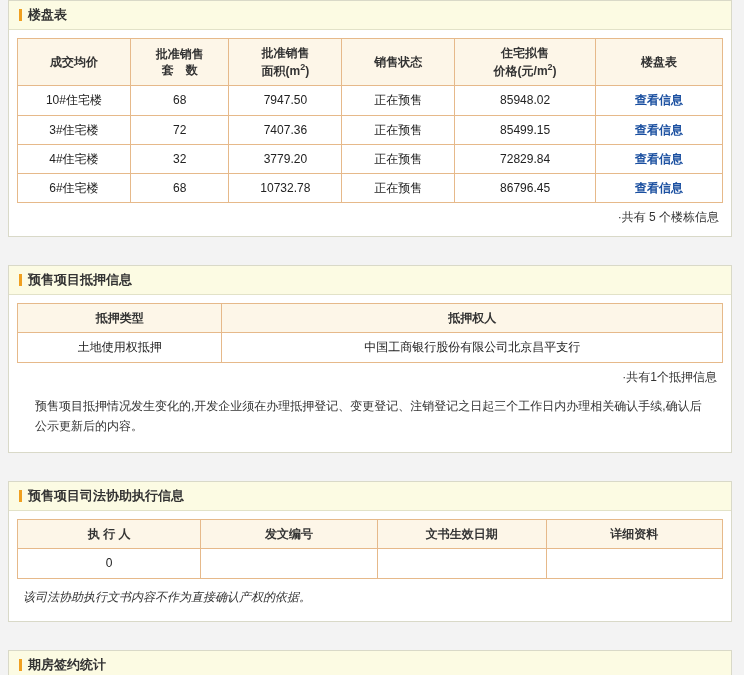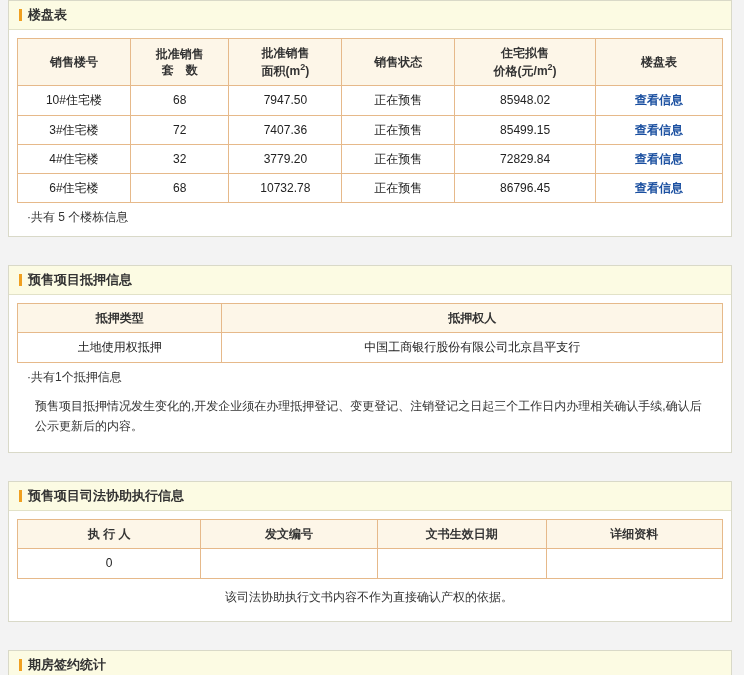--- a/index.html
+++ b/index.html
@@ -45,32 +45,34 @@
     background:#fdf6e8;
     font-weight:bold;
     color:#333;
   }
   table.grid td{background:#fff;color:#222;}
   .link{color:#1a4fa0;font-weight:bold;text-decoration:none;cursor:pointer;}
   .note{
     font-size:12px;
     color:#333;
     padding:6px 4px 4px 10px;
+    text-align:right;
   }
   .note-right{padding-right:6px;}
   .para{
     font-size:12px;
     color:#333;
     line-height:1.7;
     padding:6px 18px 10px 18px;
     text-align:left;
   }
   .para-left{
-    text-align:center;
+    text-align:left;
     padding:8px 8px 8px 6px;
+    font-style:italic;
   }
   .sup{font-size:9px;vertical-align:super;}
   .hl-box{
     position:absolute;
     border:2px solid #e8272c;
     pointer-events:none;
   }
   
   .t-lou col.c0{width:16%}
   .t-lou col.c1{width:14%}
@@ -107,21 +109,21 @@
         <colgroup>
             <col class="c0">
             <col class="c1">
             <col class="c2">
             <col class="c3">
             <col class="c4">
             <col class="c5">
           </colgroup>
         <thead>
           <tr>
-            <th><span>销售楼号</span></th>
+            <th><span>成交均价</span></th>
             <th>
               <span>批准销售</span><br>
               <span>套　数</span>
             </th>
             <th>
               <span>批准销售</span><br>
               <span>面积(m</span><span class="sup">2</span><span>)</span>
             </th>
             <th><span>销售状态</span></th>
             <th>

